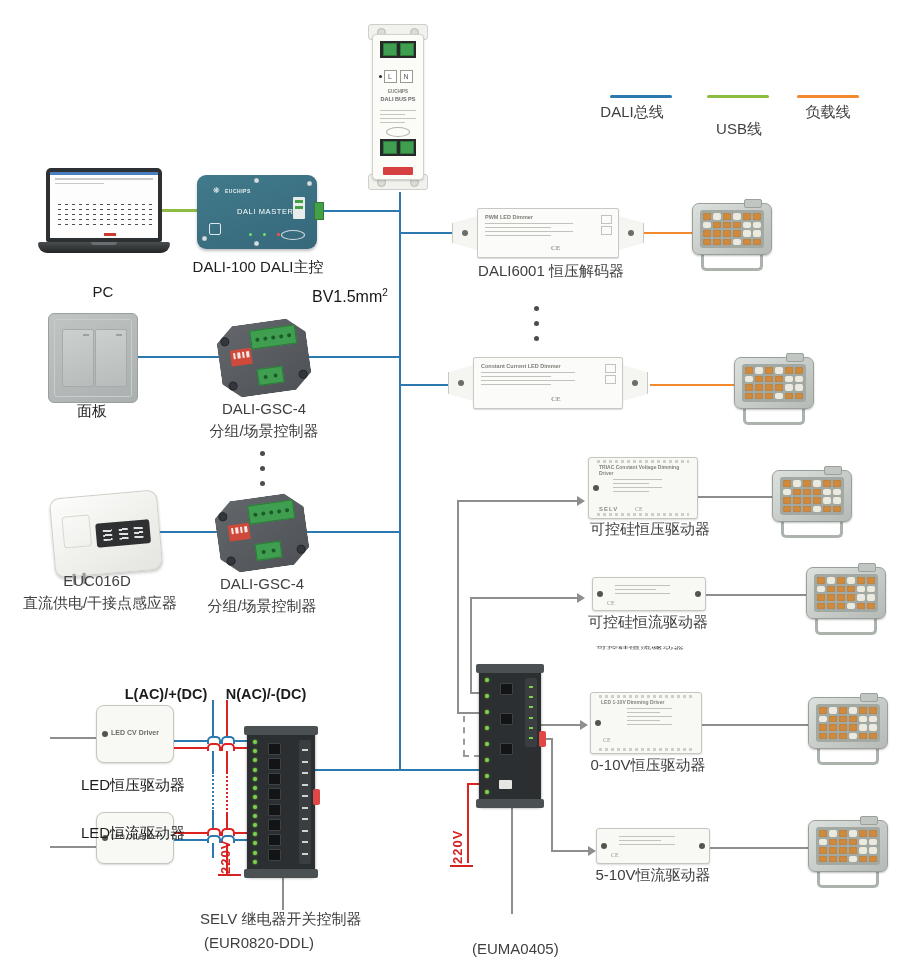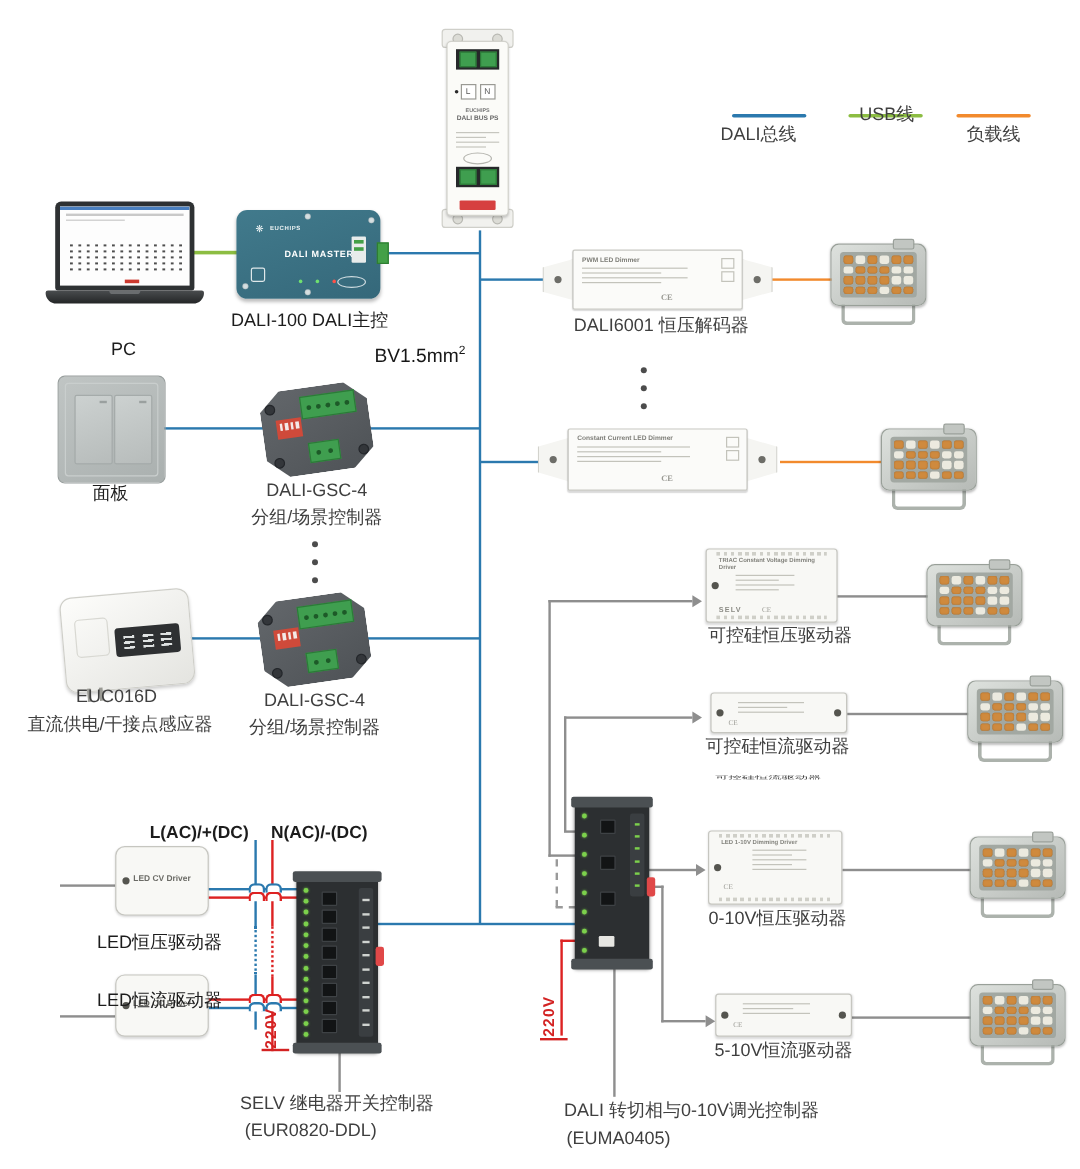--- a/index.html
+++ b/index.html
@@ -96,21 +96,21 @@
   .pc-l{height:1.5px;background:#c9c9c9;margin:3px 5px 0 5px}
   .pc-l.s{width:45%}
   .pc-grid{position:absolute;left:6px;right:6px;top:30px;height:26px;background-image:radial-gradient(#4e4e4e 1px,transparent 1.2px);background-size:7px 5px}
   .pc-red{position:absolute;bottom:2px;left:50%;width:12px;height:3px;background:#cc3a30}
   .pc-base{position:absolute;background:linear-gradient(#4a4d4f,#232526);border-radius:2px 2px 9px 9px}
   .pc-notch{position:absolute;left:50%;transform:translateX(-50%);top:0;width:26px;height:3px;background:#6a6d6f;border-radius:0 0 3px 3px}
   
   .master{position:absolute;background:linear-gradient(160deg,#417a8c,#35687a);border-radius:9px;box-shadow:0 2px 3px rgba(0,0,0,.25)}
   .m-brand{position:absolute;left:28px;top:13px;color:#e9f1f2;font-size:5px;font-weight:bold;letter-spacing:.5px}
   .m-logo{position:absolute;left:16px;top:11px;color:#e9f1f2;font-size:8px}
-  .m-title{position:absolute;left:40px;top:32px;color:#fff;font-size:7.5px;font-weight:bold;letter-spacing:.6px}
+  .m-title{position:absolute;left:40px;top:32px;color:#fff;font-size:7.5px;font-weight:normal;letter-spacing:.6px}
   .m-term{position:absolute;right:-7px;top:27px;width:8px;height:16px;background:#43a047;border:1px solid #2e7d32}
   .m-diag{position:absolute;right:12px;top:22px;width:12px;height:22px;background:#e8eceb;border-radius:1px}
   .m-diag i{display:block;height:3px;background:#43a047;margin:3px 2px}
   .m-usb{position:absolute;left:12px;top:48px;width:10px;height:10px;border:1.5px solid #dfe8ea;border-radius:2px}
   .m-led{position:absolute;bottom:13px;width:3px;height:3px;border-radius:50%}
   .m-oval{position:absolute;right:12px;bottom:9px;width:22px;height:8px;border:1px solid #cfdce0;border-radius:50%}
   .m-screw{position:absolute;width:5px;height:5px;border-radius:50%;background:#d7e0e2;box-shadow:inset 0 0 1px #56707a}
   
   .panel{position:absolute;background:linear-gradient(150deg,#c0c5c4,#aab0af);border:1px solid #9aa09f;border-radius:6px}
   .panel .pin{position:absolute;inset:5px;border:1px solid #c9cecd;border-radius:3px}
@@ -202,21 +202,21 @@
 
   <div class="vl red" style="left:467px;top:783px;height:80px"></div>
   <div class="hl red" style="left:467px;top:783px;width:15px"></div>
 
   <div class="vl gray" style="left:282px;top:876px;height:34px"></div>
   <div class="vl gray" style="left:511px;top:806px;height:108px"></div>
 
   <div class="legend-line" style="left:610px;top:95px;width:62px;background:#2b79ae"></div>
   <div class="lbl c" style="left:632px;top:103px">DALI总线</div>
   <div class="legend-line" style="left:707px;top:95px;width:62px;background:#8cbd42"></div>
-  <div class="lbl c" style="left:739px;top:86px">USB线</div>
+  <div class="lbl c" style="left:739px;top:120px">USB线</div>
   <div class="legend-line" style="left:797px;top:95px;width:62px;background:#f28a2d"></div>
   <div class="lbl c" style="left:828px;top:103px">负载线</div>
 
   <div class="ps" style="left:363px;top:24px;width:70px;height:166px">
     <div class="tab t">
         <span class="hole" style="left:8px"></span>
         <span class="hole" style="right:8px"></span>
       </div>
     <div class="tab b">
         <span class="hole" style="left:8px"></span>
@@ -757,16 +757,15 @@
         <i></i>
         <i></i>
         <i></i>
         <i></i>
         <i></i>
       </div>
     <div class="chipw"></div>
     <div class="clip" style="top:66px"></div>
     <div class="cap b"></div>
   </div>
-  <div class="lbl" style="left:470px;top:916px">DALI 转切相与0-10V调光控制器</div>
   <div class="lbl" style="left:472px;top:940px">(EUMA0405)</div>
 
 </div>
 
 </body></html>

